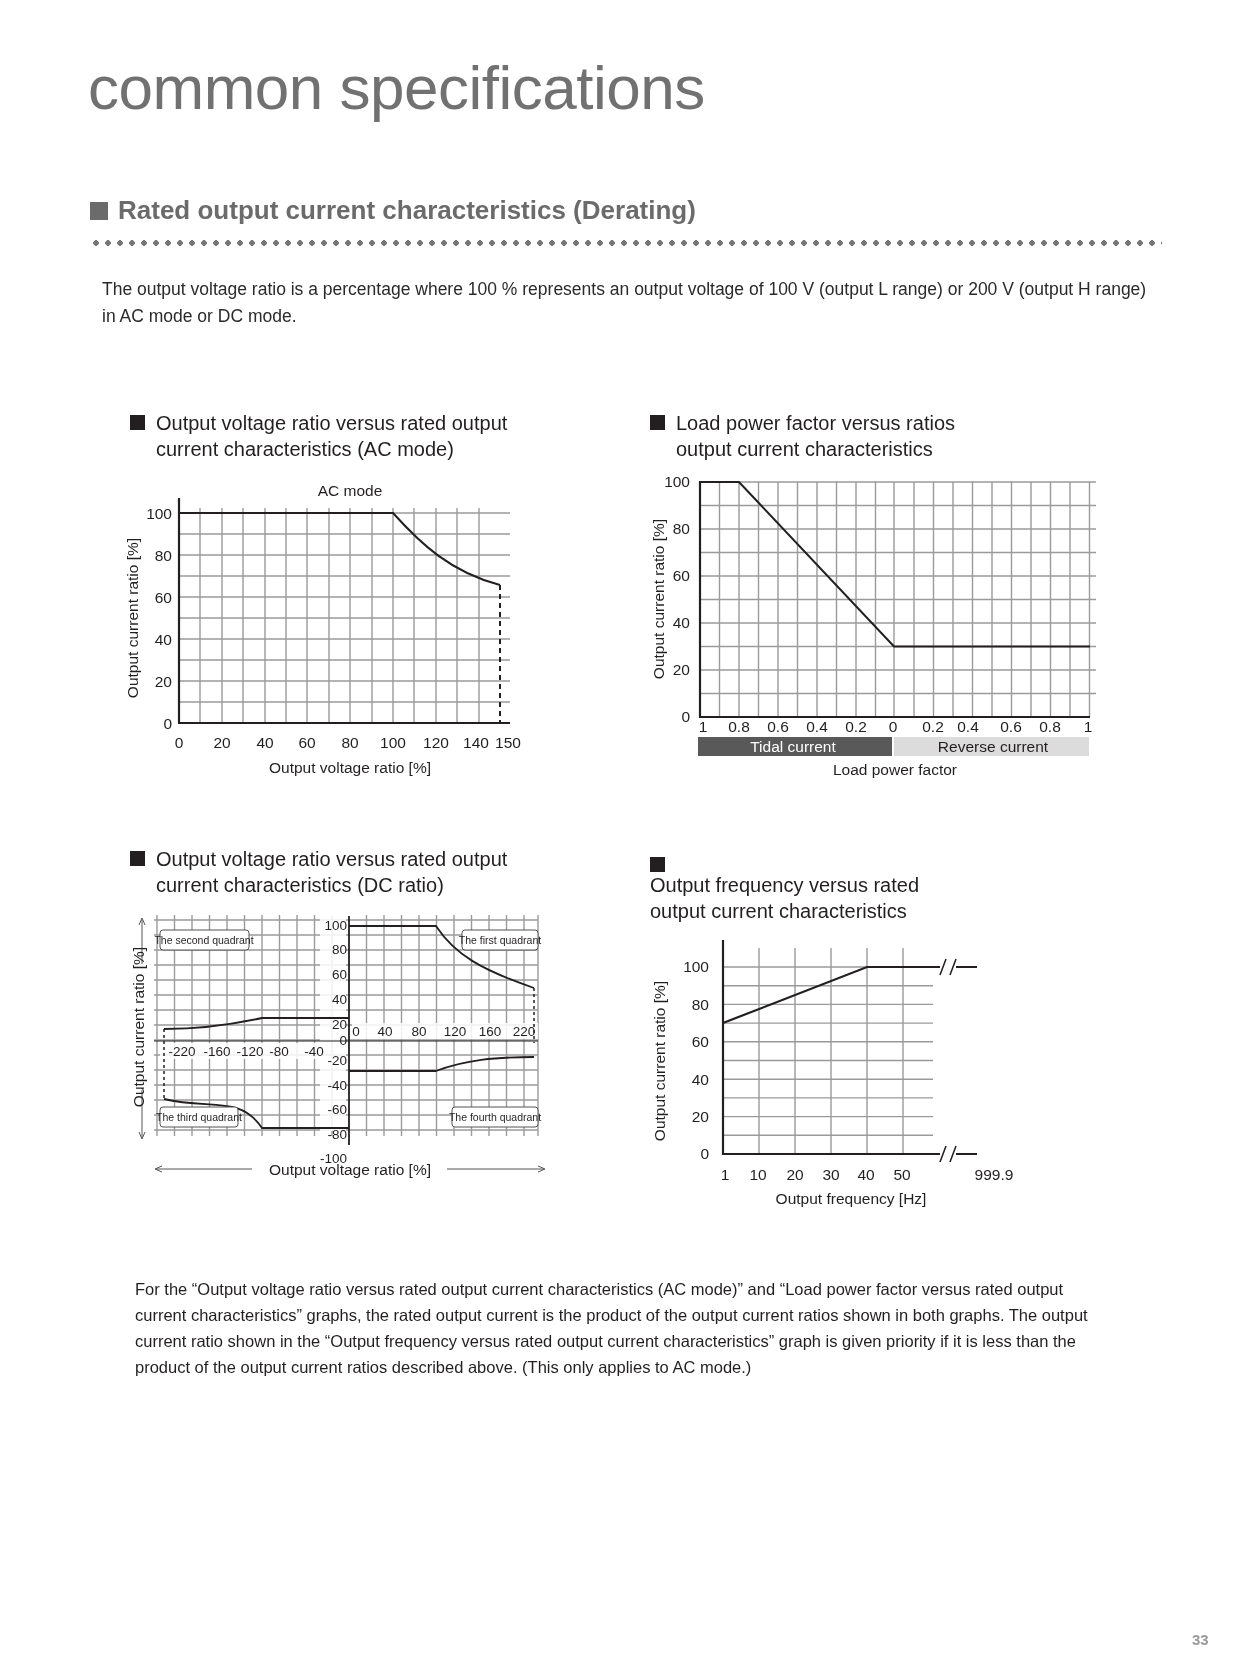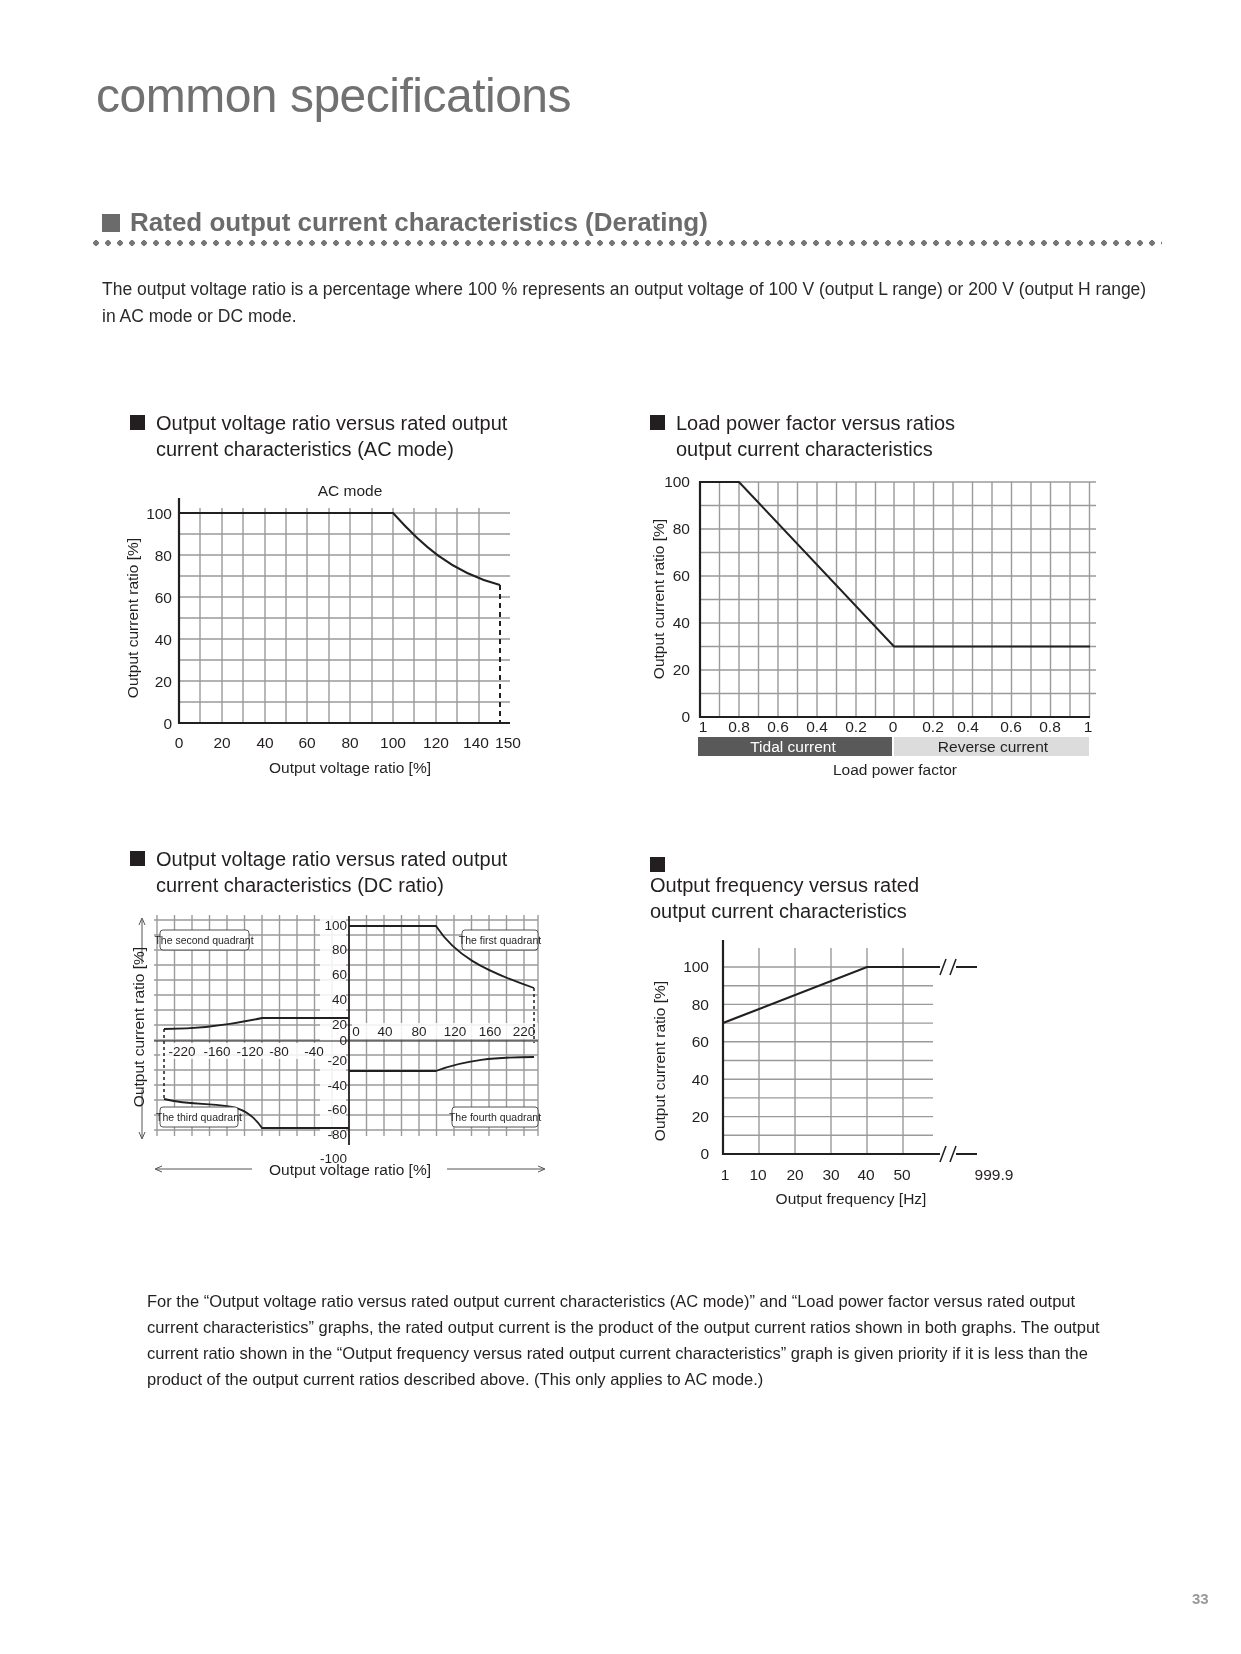--- a/index.html
+++ b/index.html
@@ -1,33 +1,33 @@
 <!DOCTYPE html>
 <html><head>
 <meta charset="utf-8">
 <style>
   html, body { margin: 0; padding: 0; background: #ffffff; }
   body { width: 1241px; height: 1654px; position: relative; overflow: hidden;
          font-family: "Liberation Sans", sans-serif; color: #231f20; }
   .abs { position: absolute; }
-  .page-title { left: 88px; top: 48px; font-size: 48px; color: #717171; font-weight: normal;
-                letter-spacing: -0.5px; margin: 8px; line-height: 80px; white-space: nowrap; }
+  .page-title { left: 88px; top: 48px; font-size: 62px; color: #717171; font-weight: normal;
+                letter-spacing: -0.5px; margin: 0; line-height: 80px; white-space: nowrap; }
   .section-heading { left: 90px; top: 195px; font-size: 26px; font-weight: bold; color: #6b6b6b;
-                     display: flex; align-items: center; white-space: nowrap; margin: 12px; }
+                     display: flex; align-items: center; white-space: nowrap; margin: 0; }
   .section-heading .sq { width: 18px; height: 18px; background: #6b6b6b; margin-right: 10px; }
   .dots { left: 90px; top: 238px; width: 1072px; height: 10px;
           background-image: radial-gradient(circle, #777 2.6px, transparent 3px);
           background-size: 12px 10px; background-repeat: repeat-x; }
   .intro { left: 90px; top: 264px; width: 1080px; font-size: 17.5px; line-height: 27px; color: #2a2a2a; }
   .intro p { margin: 12px; }
   .chart-title { font-size: 20px; line-height: 26px; color: #231f20; display: flex; justify-content: space-between; }
   .chart-title .sq { width: 15px; height: 15px; background: #231f20; margin-right: 11px; margin-top: 5px; flex: none; }
   svg text { font-family: "Liberation Sans", sans-serif; fill: #231f20; }
-  .footnote { left: 135px; top: 1276px; width: 980px; font-size: 16.5px; line-height: 26px; color: #231f20; margin: 12px; }
-  .page-num { left: 1192px; top: 1590px; font-size: 15px; font-weight: bold; color: #9a9a9a; }
+  .footnote { left: 135px; top: 1276px; width: 980px; font-size: 16.5px; line-height: 26px; color: #231f20; margin: 0; }
+  .page-num { left: 1192px; top: 1631px; font-size: 15px; font-weight: bold; color: #9a9a9a; }
 </style>
 </head>
 <body>
 
 <h1 class="abs page-title">common specifications</h1>
 
 <h2 class="abs section-heading">
   <span class="sq"></span>
   <span>Rated output current characteristics (Derating)</span>
 </h2>

